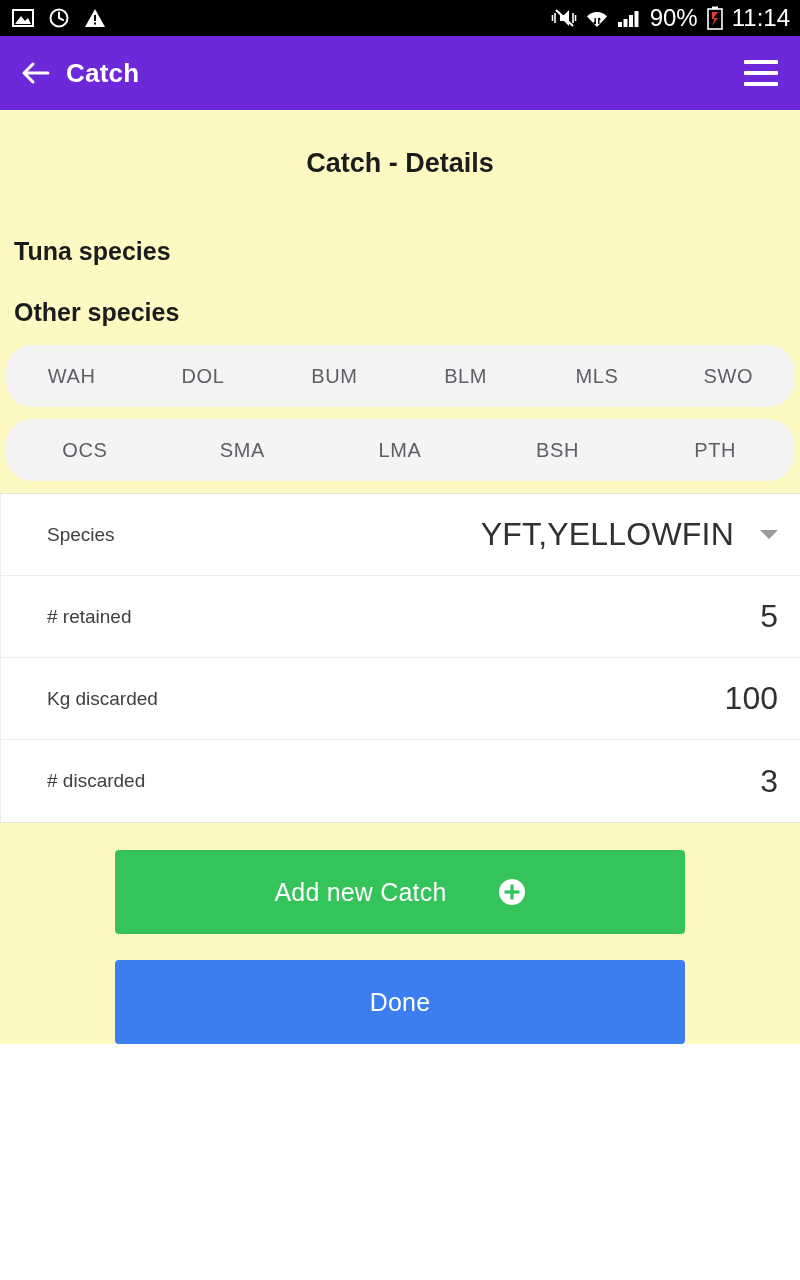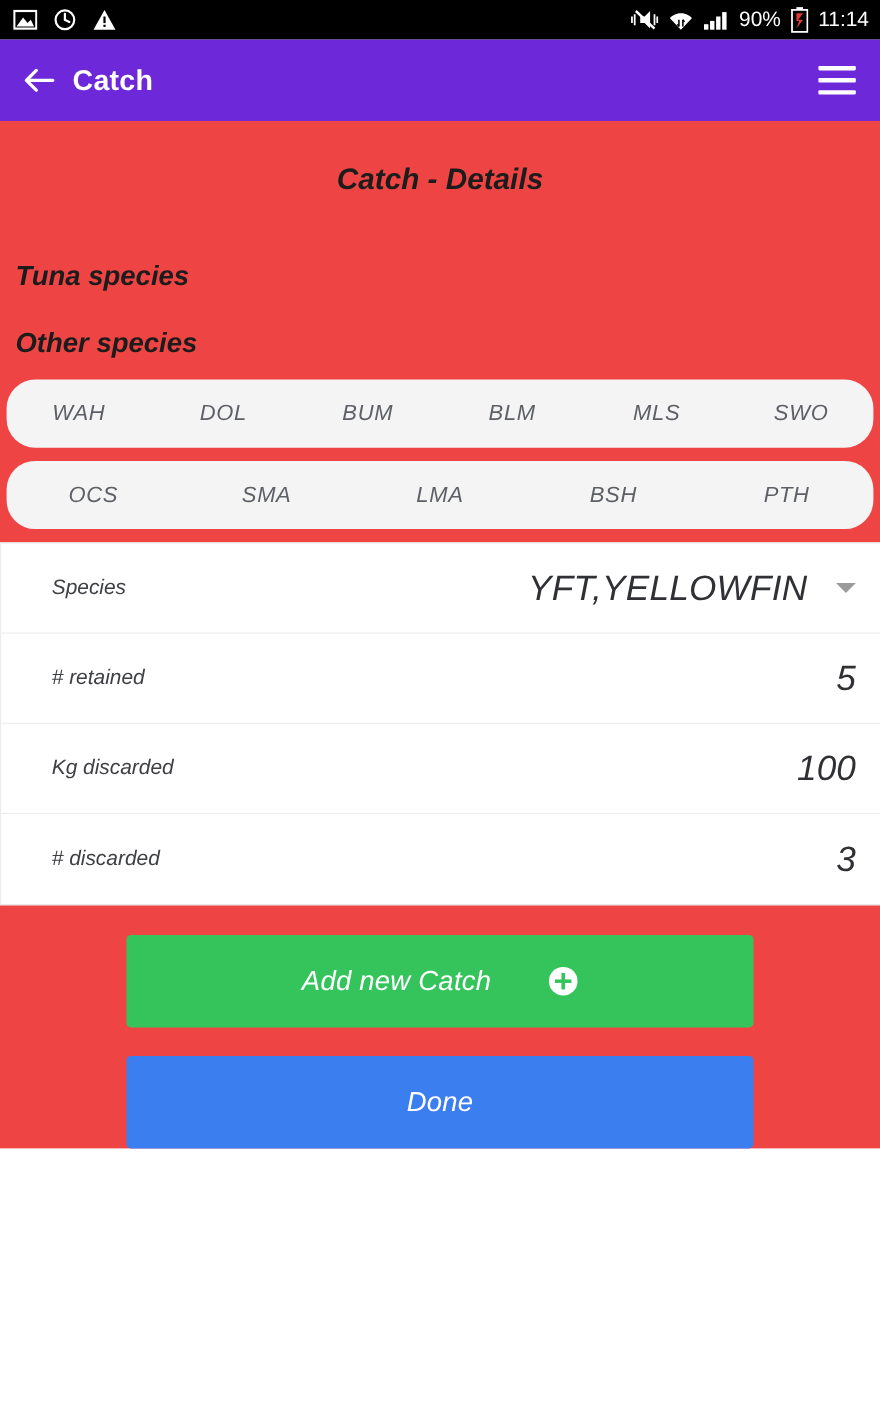--- a/index.html
+++ b/index.html
@@ -15,21 +15,21 @@
     height: 36px; width: 100%;
     background: #000000;
     display: flex; align-items: center;
     padding: 0 10px 0 12px;
     color: #ffffff;
   }
   .sb-left { display: flex; align-items: center; gap: 14px; }
   .sb-right { margin-left: auto; display: flex; align-items: center; gap: 9px; }
   .sb-icon { display: block; }
   .sb-text {
-    font-size: 19px; color: #ffffff; line-height: 1;
+    font-size: 24px; color: #ffffff; line-height: 1;
     font-family: "Liberation Sans", sans-serif;
   }
   .sb-battery { display:block; }
 
   
   .appbar {
     height: 74px; width: 100%;
     background: #6d28d9;
     display: flex; align-items: center;
     padding: 0 22px 0 18px;
@@ -39,21 +39,21 @@
     color: #ffffff; font-size: 26px; font-weight: bold;
     margin-left: 14px; letter-spacing: .2px;
   }
   .hamburger {
     margin-left: auto; width: 34px; height: 26px;
     display: flex; flex-direction: column; justify-content: space-between;
   }
   .hamburger span { display: block; height: 4px; background: #ffffff; border-radius: 1px; }
 
   
-  .page { background: #ef4444; width: 100%; font-style: italic; }
+  .page { background: #fef9c3; width: 100%; }
   .page-title {
     text-align: center;
     font-size: 27px; font-weight: bold; color: #1c1c1c;
     padding-top: 38px;
   }
 
   .section-label {
     font-size: 25px; font-weight: bold; color: #1c1c1c;
     padding-left: 14px;
   }

